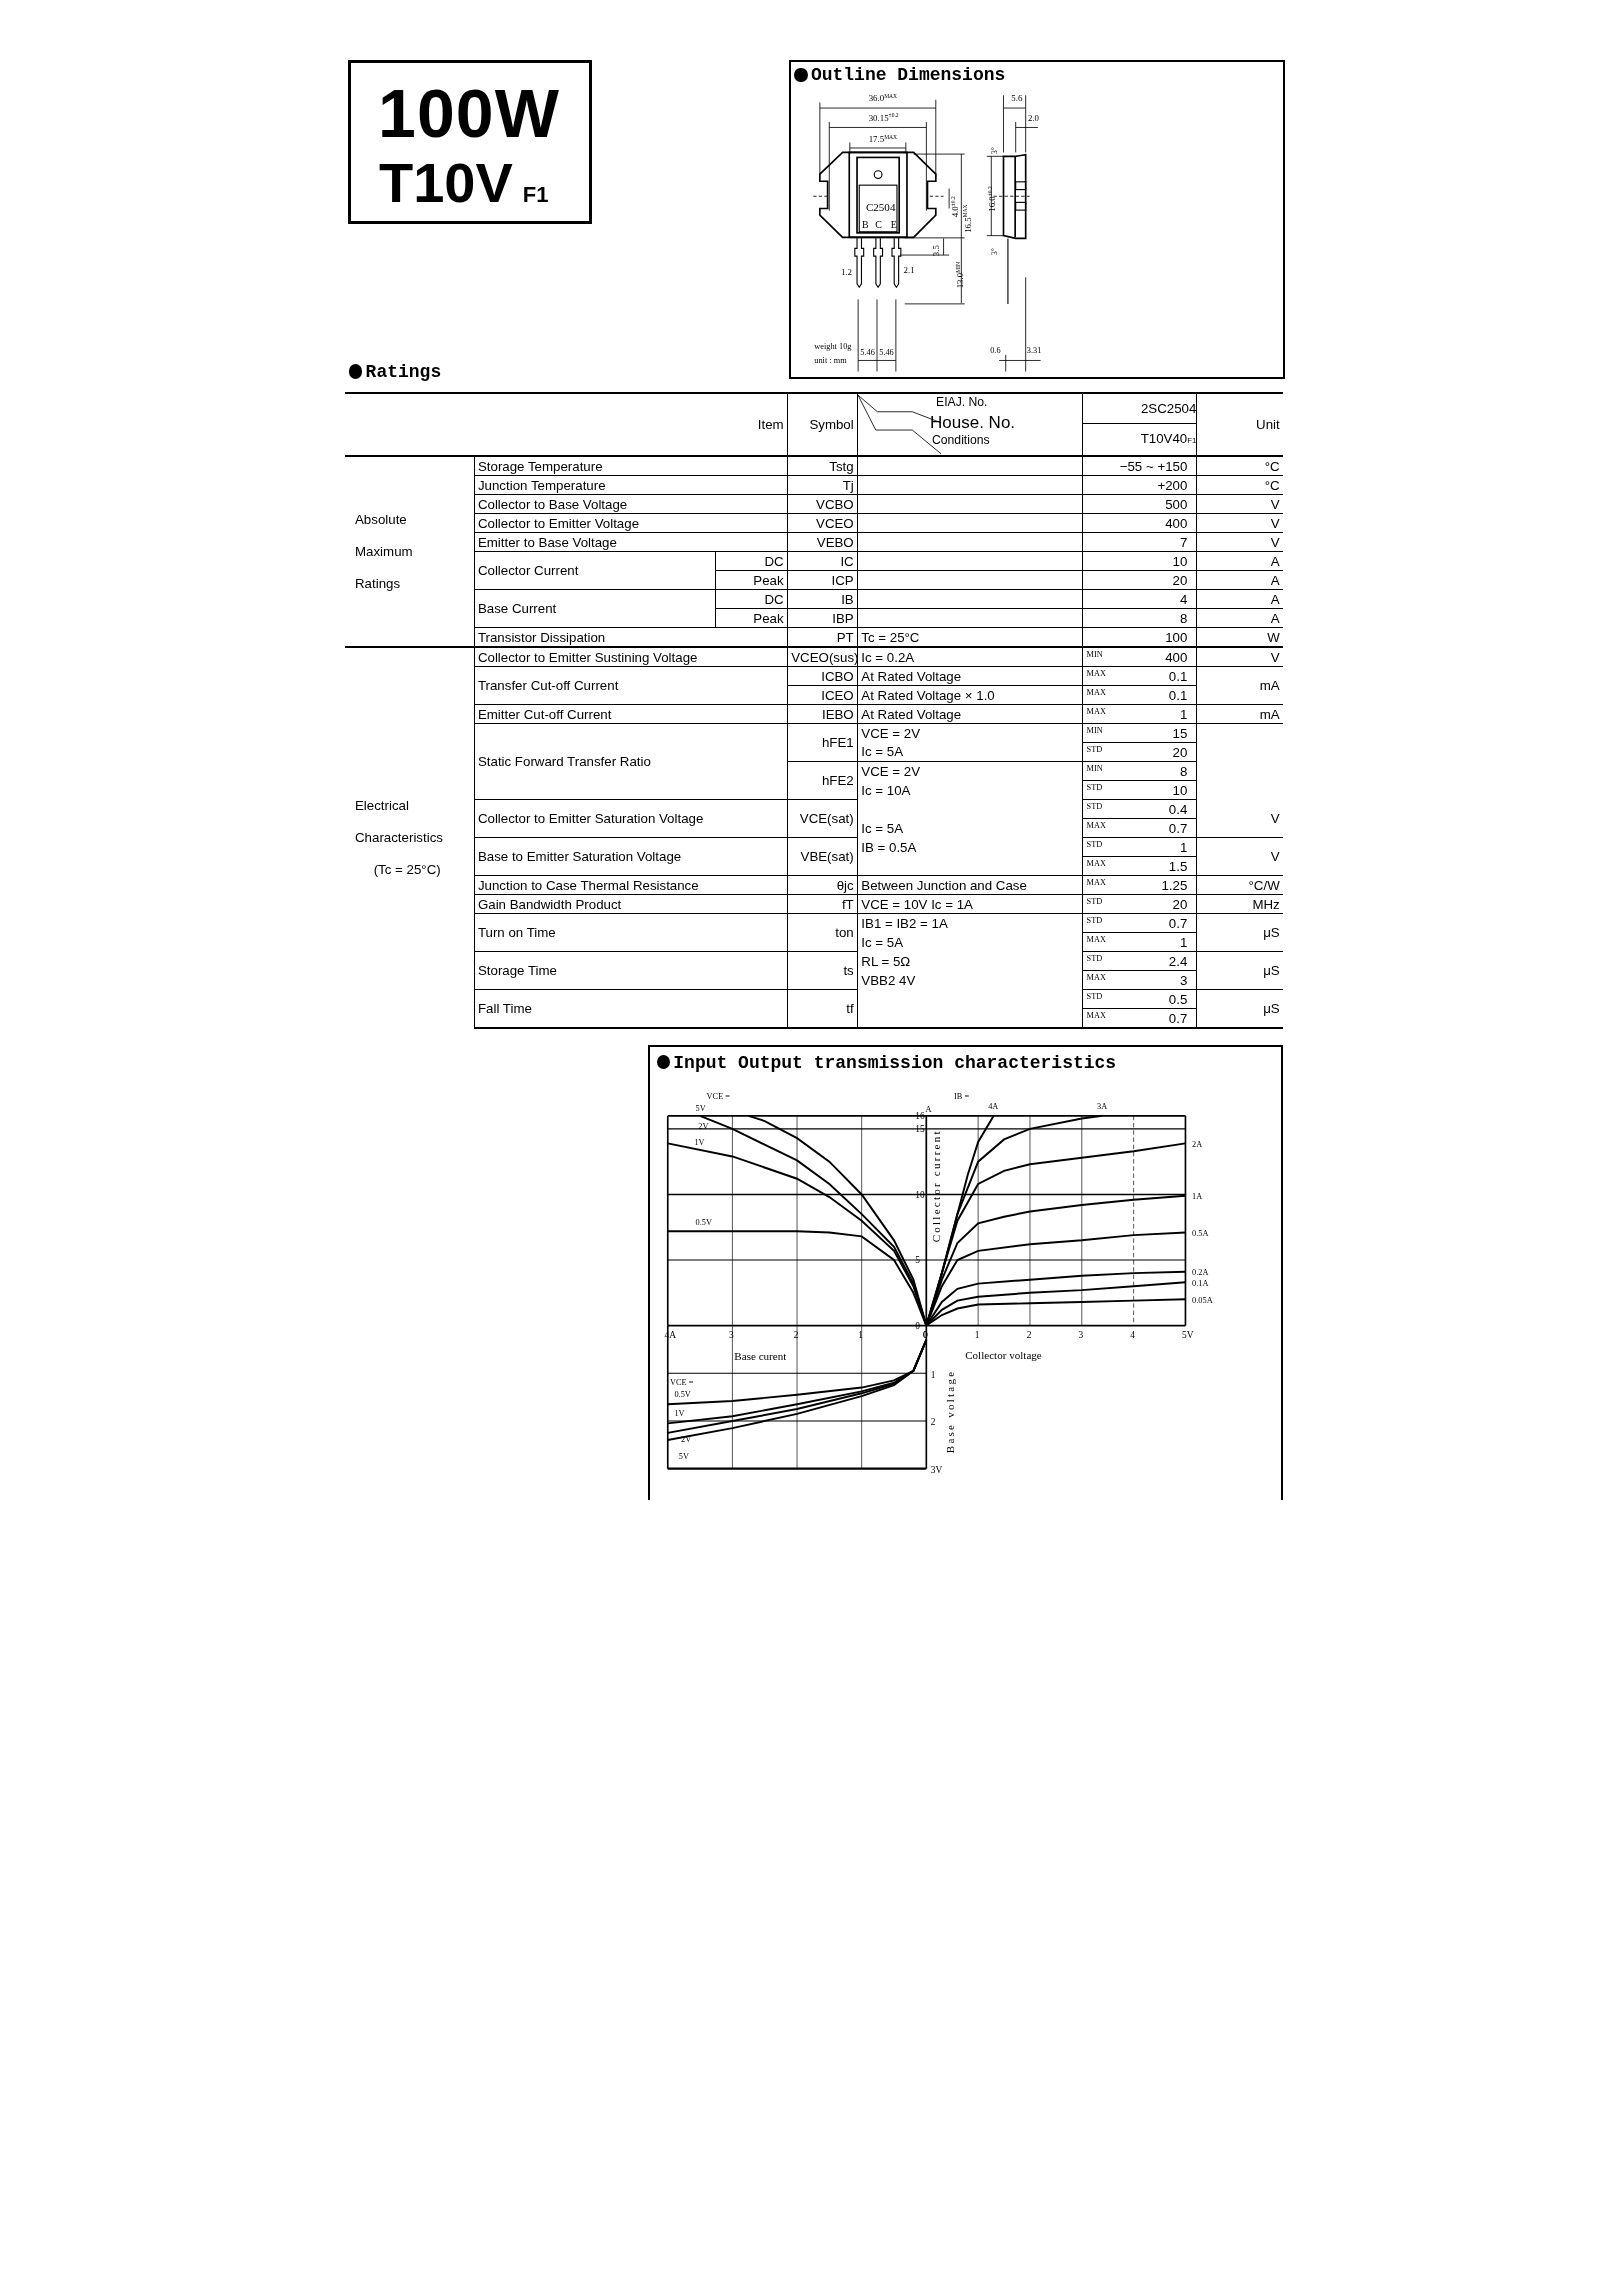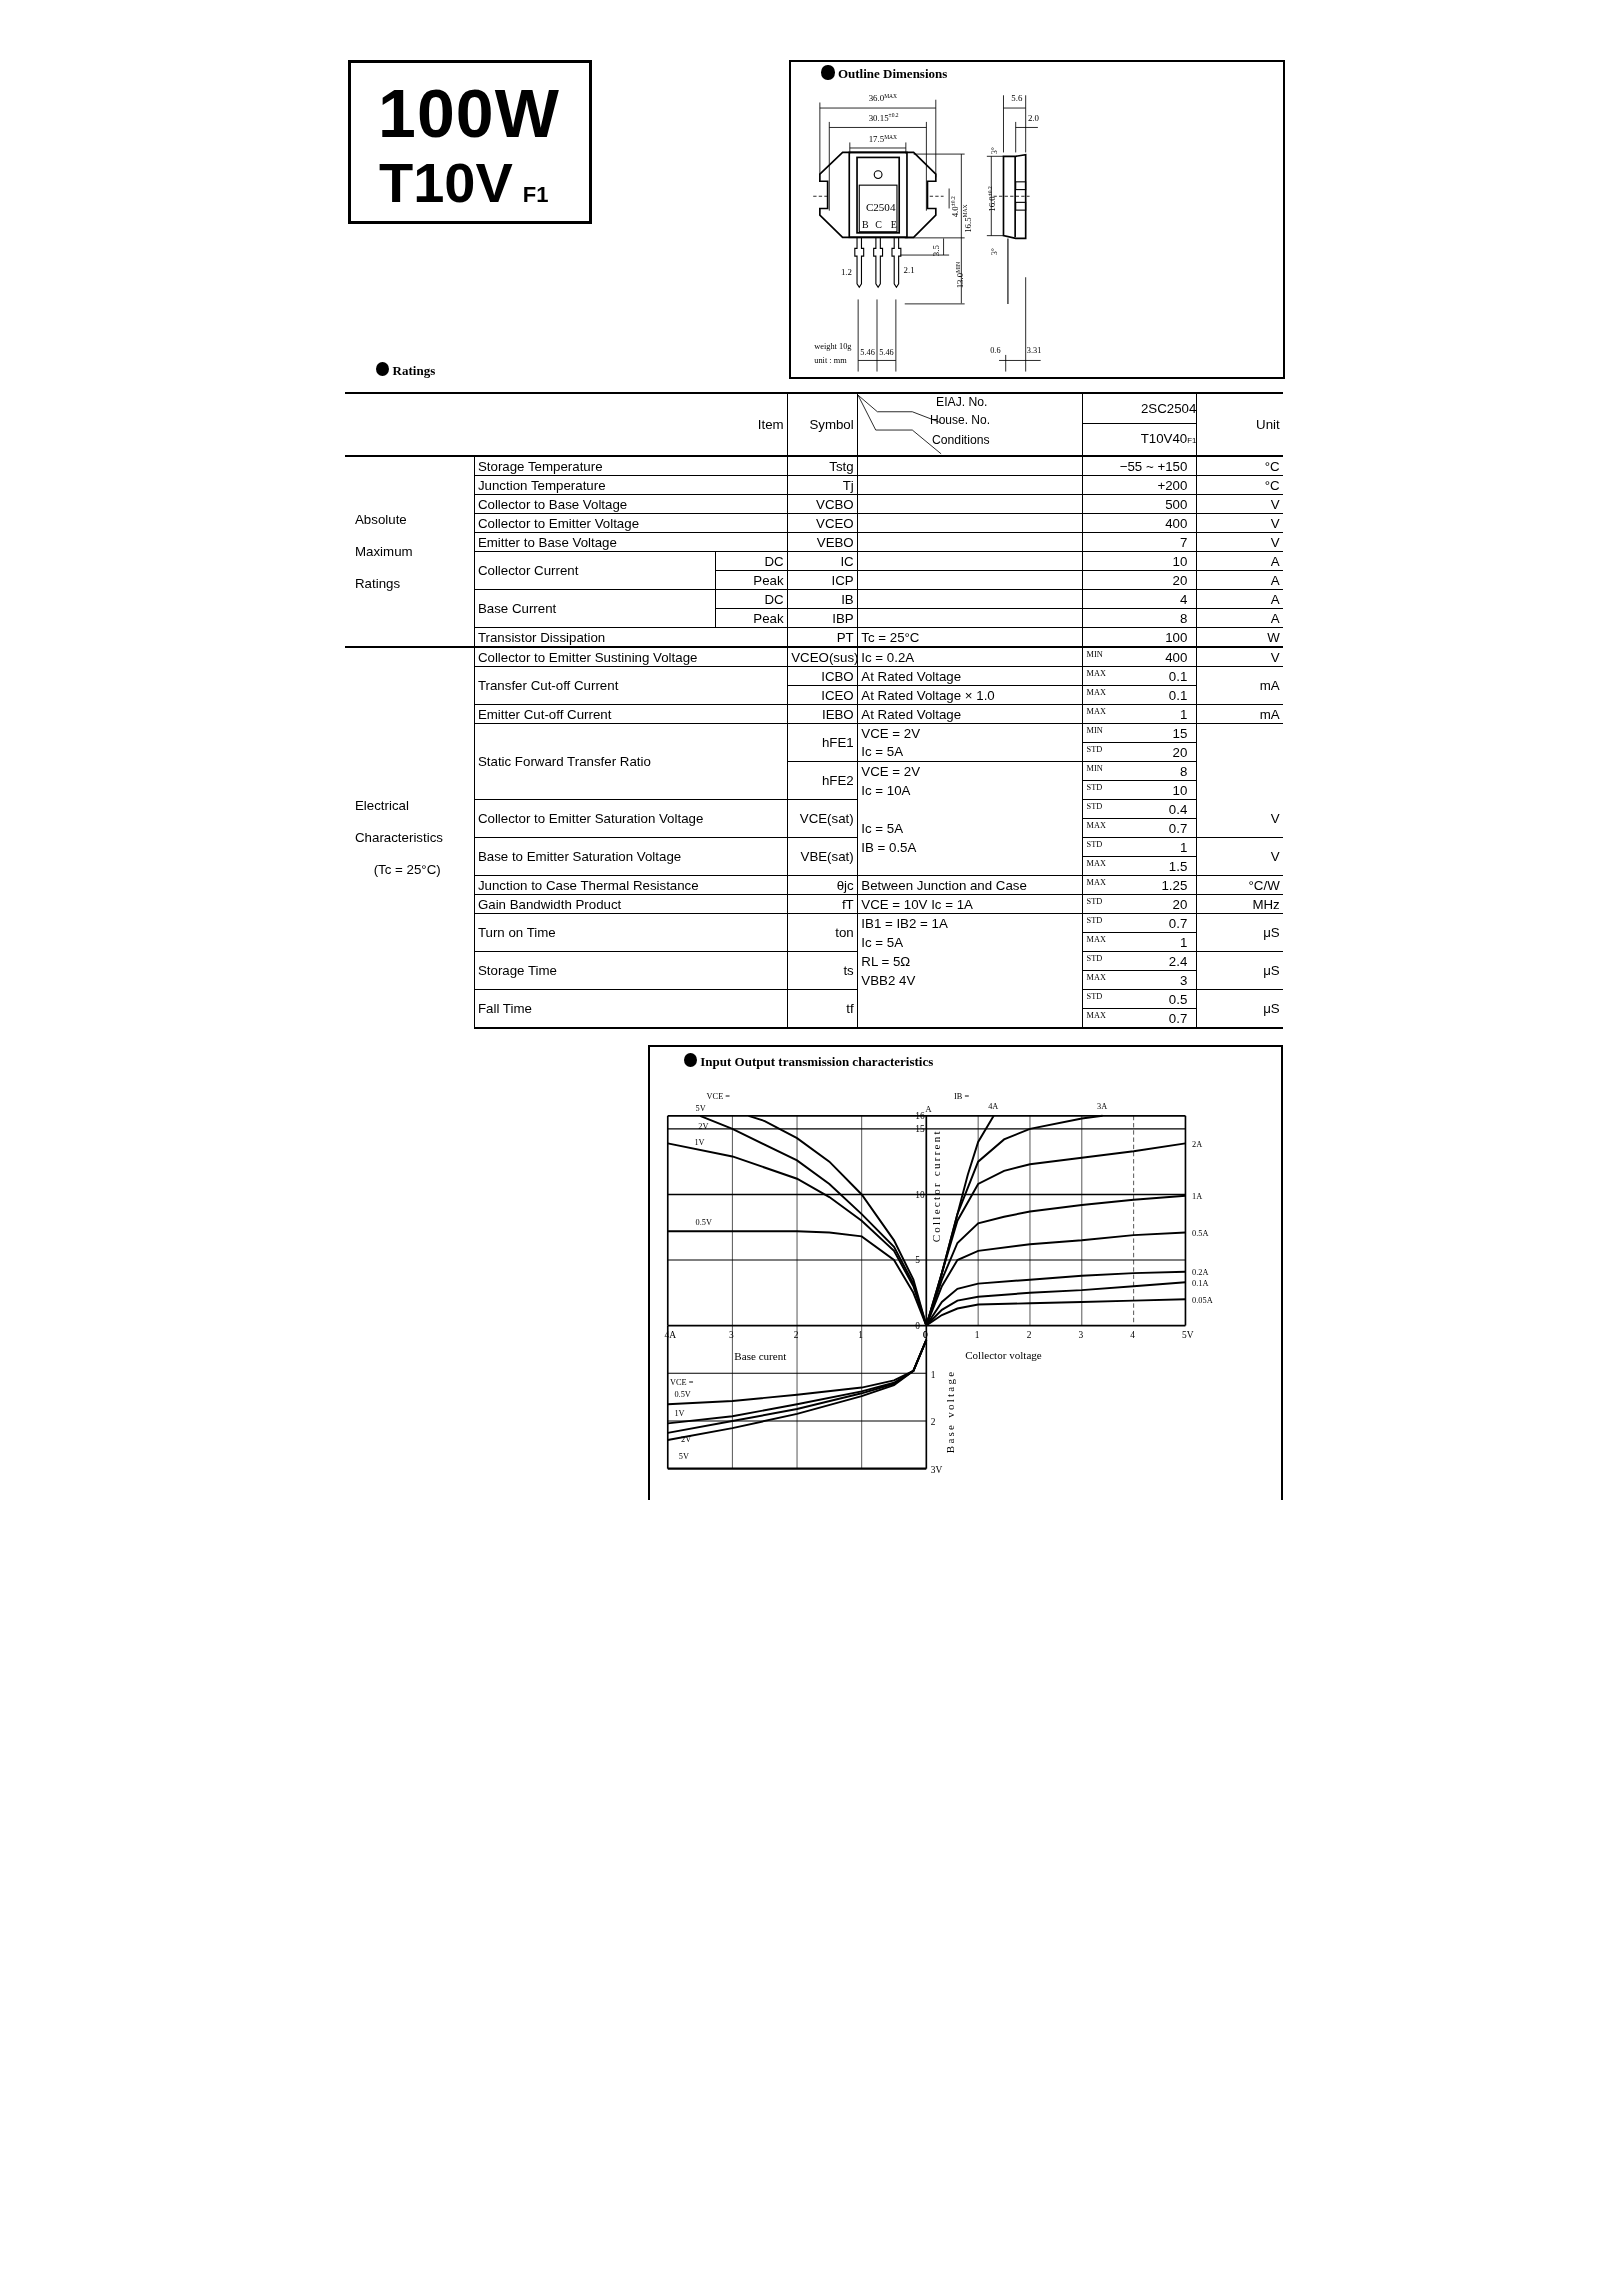--- a/index.html
+++ b/index.html
@@ -4,21 +4,21 @@
 <style>
   html, body { margin:0; padding:0; background:#ffffff; }
   body { width:1623px; height:2295px; position:relative; font-family:"Liberation Sans", sans-serif; color:#000; overflow:hidden; }
   .abs { position:absolute; }
   
   #title-box { left:348px; top:60px; width:244px; height:164px; border:3.3px solid #000; box-sizing:border-box; }
   #title-main { position:absolute; left:27px; top:15.5px; font-size:68px; font-weight:bold; letter-spacing:1.1px; line-height:1; }
   #title-model { position:absolute; left:28px; top:92px; font-size:56px; font-weight:bold; line-height:1; }
   #title-suffix { font-size:22px; margin-left:10px; }
   
-  .section-head { font-family:Liberation Serif, serif; font-weight:bold; font-size:13px; white-space:nowrap;margin-left:27px; }
+  .section-head { font-family:Liberation Mono, monospace; font-weight:bold; font-size:18px; white-space:nowrap; }
   .bullet { display:inline-block; width:13.3px; height:14.4px; border-radius:50%; background:#000; vertical-align:-1.7px; margin-right:3.3px; }
   
   #outline-box { left:789px; top:60px; width:496px; height:319px; border:2.2px solid #000; box-sizing:border-box; }
   
   #ratings-table { position:absolute; left:345px; top:392px; width:938px; border-collapse:collapse; font-size:13.3px; table-layout:fixed; }
   #ratings-table td { border-bottom:1.1px solid #000; padding:0 3.3px; height:18px; vertical-align:middle; white-space:nowrap; overflow:hidden; }
   #ratings-table .vl { border-left:1.1px solid #000; }
   #ratings-table .c { text-align:right; }
   #ratings-table .r { text-align:right; padding-right:9px; }
   #ratings-table .grp { border-bottom:none; text-align:left; padding-left:10px; vertical-align:middle; line-height:32px; white-space:normal; }
@@ -144,21 +144,21 @@
       <td colspan="3" class="c">Item</td>
       <td class="c vl">Symbol</td>
       <td class="vl" style="padding:0;position:relative;">
         <svg width="225" height="61" style="position:absolute;left:0;top:0" viewBox="0 0 406 110">
           <g stroke="#000" stroke-width="1.5" fill="none">
             <polyline points="0,2 35,32 98,32 150,52"></polyline>
             <polyline points="0,2 32,65 98,65 150,108"></polyline>
           </g>
         </svg>
         <div style="position:absolute;left:78px;top:1.1px;font-size:12.2px;">EIAJ. No.</div>
-        <div style="position:absolute;left:72px;top:19px;font-size:12px;">House. No.</div>
+        <div style="position:absolute;left:72px;top:19px;font-size:17px;">House. No.</div>
         <div style="position:absolute;left:74px;top:39px;font-size:12.2px;">Conditions</div>
       </td>
       <td class="c vl" style="padding:0;">
         <div style="height:29px;line-height:29px;border-bottom:1.7px solid #000;">2SC2504</div>
         <div style="height:30.5px;line-height:30.5px;"><span>T10V40</span><span style="font-size:7.8px">F1</span></div>
       </td>
       <td class="c vl">Unit</td>
     </tr>
   </thead>
   <tbody>

